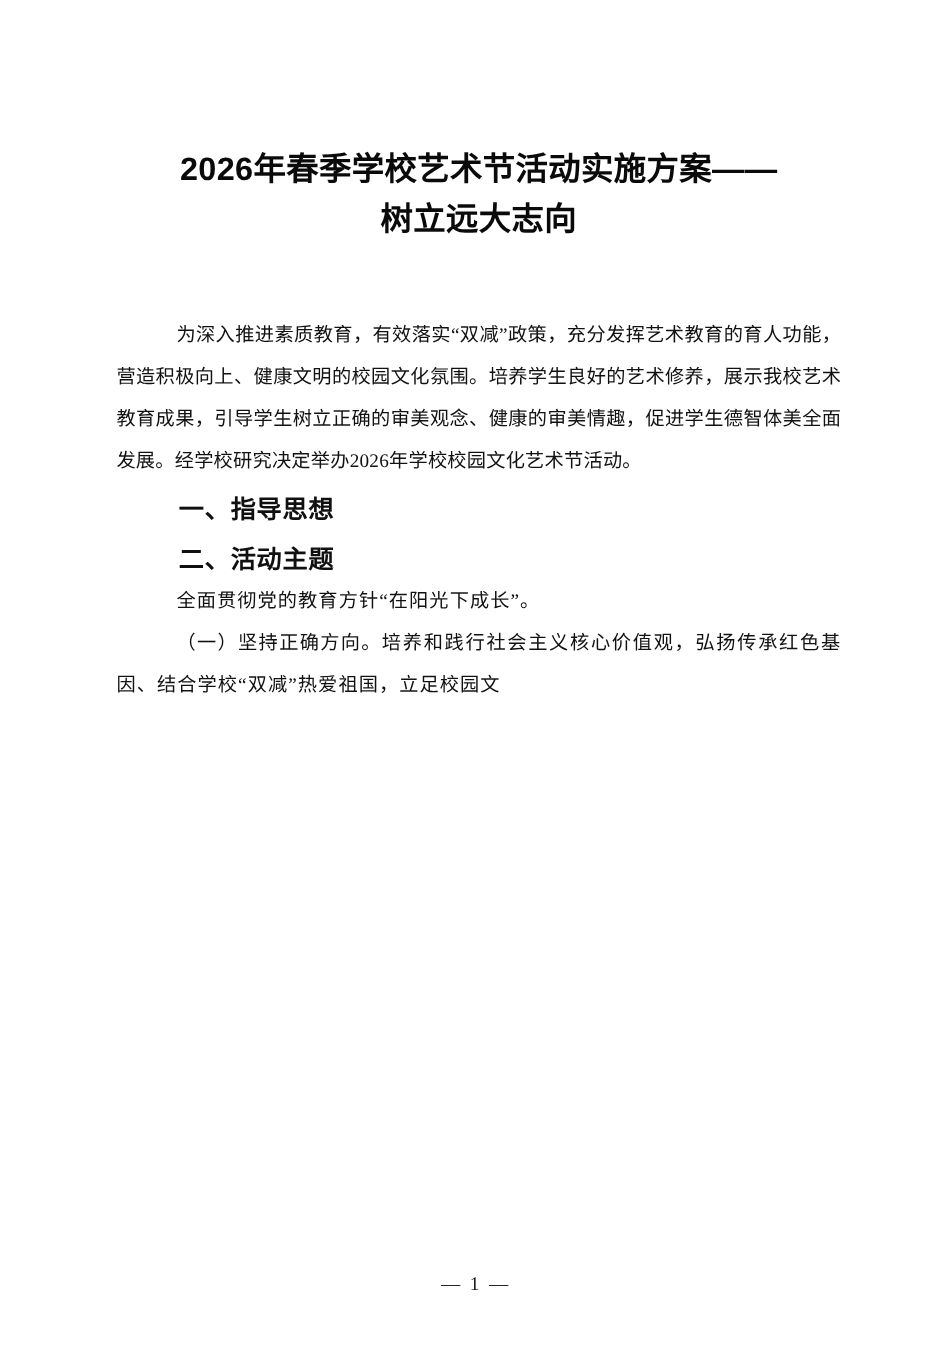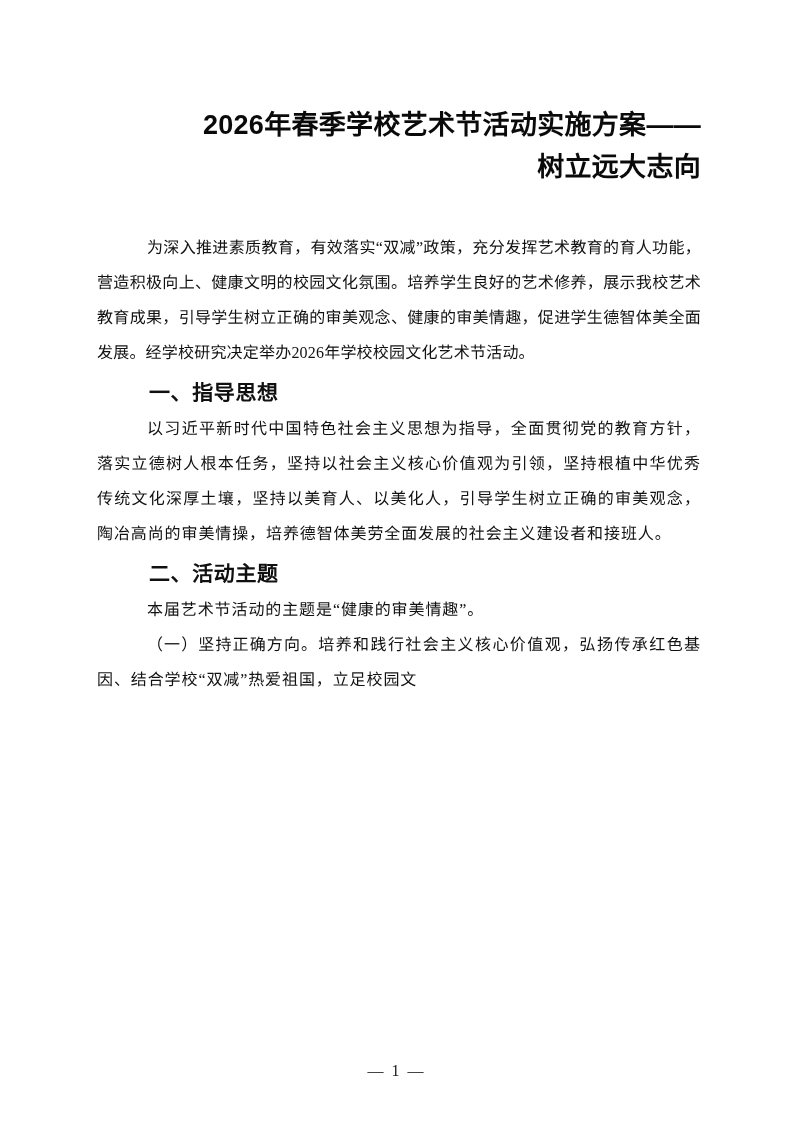--- a/index.html
+++ b/index.html
@@ -22,38 +22,38 @@
   
   .content {
     position: absolute;
     left: 97px;
     top: 0;
     width: 604px;
   }
 
   
   .doc-title {
-    margin: 0;
+    margin: 16px;
     padding-top: 104px;
-    text-align: right;
+    text-align: center;
     font-family: "Liberation Sans", "DejaVu Sans", sans-serif;
     font-weight: 700;
     font-size: 27px;
     line-height: 42px;
     color: #0a0a0a;
     letter-spacing: 0.3px;
     -webkit-font-smoothing: antialiased;
   }
 
   
   .section-heading {
     margin: 0;
     padding-top: 6px;
     text-indent: 52px;
-    font-family: Liberation Serif, serif;
+    font-family: Liberation Sans, sans-serif;
     font-weight: 700;
     font-size: 21px;
     line-height: 35px;
     color: #101010;
     letter-spacing: 0.6px;
   }
 
   
   .para {
     margin: 0;
@@ -108,25 +108,24 @@
 
     <h1 class="doc-title">
       <span>2026年春季学校艺术节活动实施方案——</span><br>
       <span>树立远大志向</span>
     </h1>
 
     <p class="para first-body tight">为深入推进素质教育，有效落实“双减”政策，充分发挥艺术教育的育人功能，营造积极向上、健康文明的校园文化氛围。培养学生良好的艺术修养，展示我校艺术教育成果，引导学生树立正确的审美观念、健康的审美情趣，促进学生德智体美全面发展。经学校研究决定举办2026年学校校园文化艺术节活动。</p>
 
     <h2 class="section-heading">一、指导思想</h2>
 
-    <p class="para">以习近平新时代中国特色社会主义思想为指导，全面贯彻党的教育方针，落实立德树人根本任务，坚持以社会主义核心价值观为引领，坚持根植中华优秀传统文化深厚土壤，坚持以美育人、以美化人，引导学生树立正确的审美观念，陶冶高尚的审美情操，培养德智体美劳全面发展的社会主义建设者和接班人。</p>
 
     <h2 class="section-heading">二、活动主题</h2>
 
-    <p class="para">本届艺术节活动的主题是“健康的审美情趣”。</p>
+    <p class="para">全面贯彻党的教育方针“在阳光下成长”。</p>
 
 
 
     <p class="para"><span class="lead-bold">（一）坚持正确方向。</span><span>培养和践行社会主义核心价值观，弘扬传承红色基因、结合学校“双减”热爱祖国，立足校园文</span></p>
 
   </div>
 
   <div class="page-footer">
     <span>— 1 —</span>
   </div>

